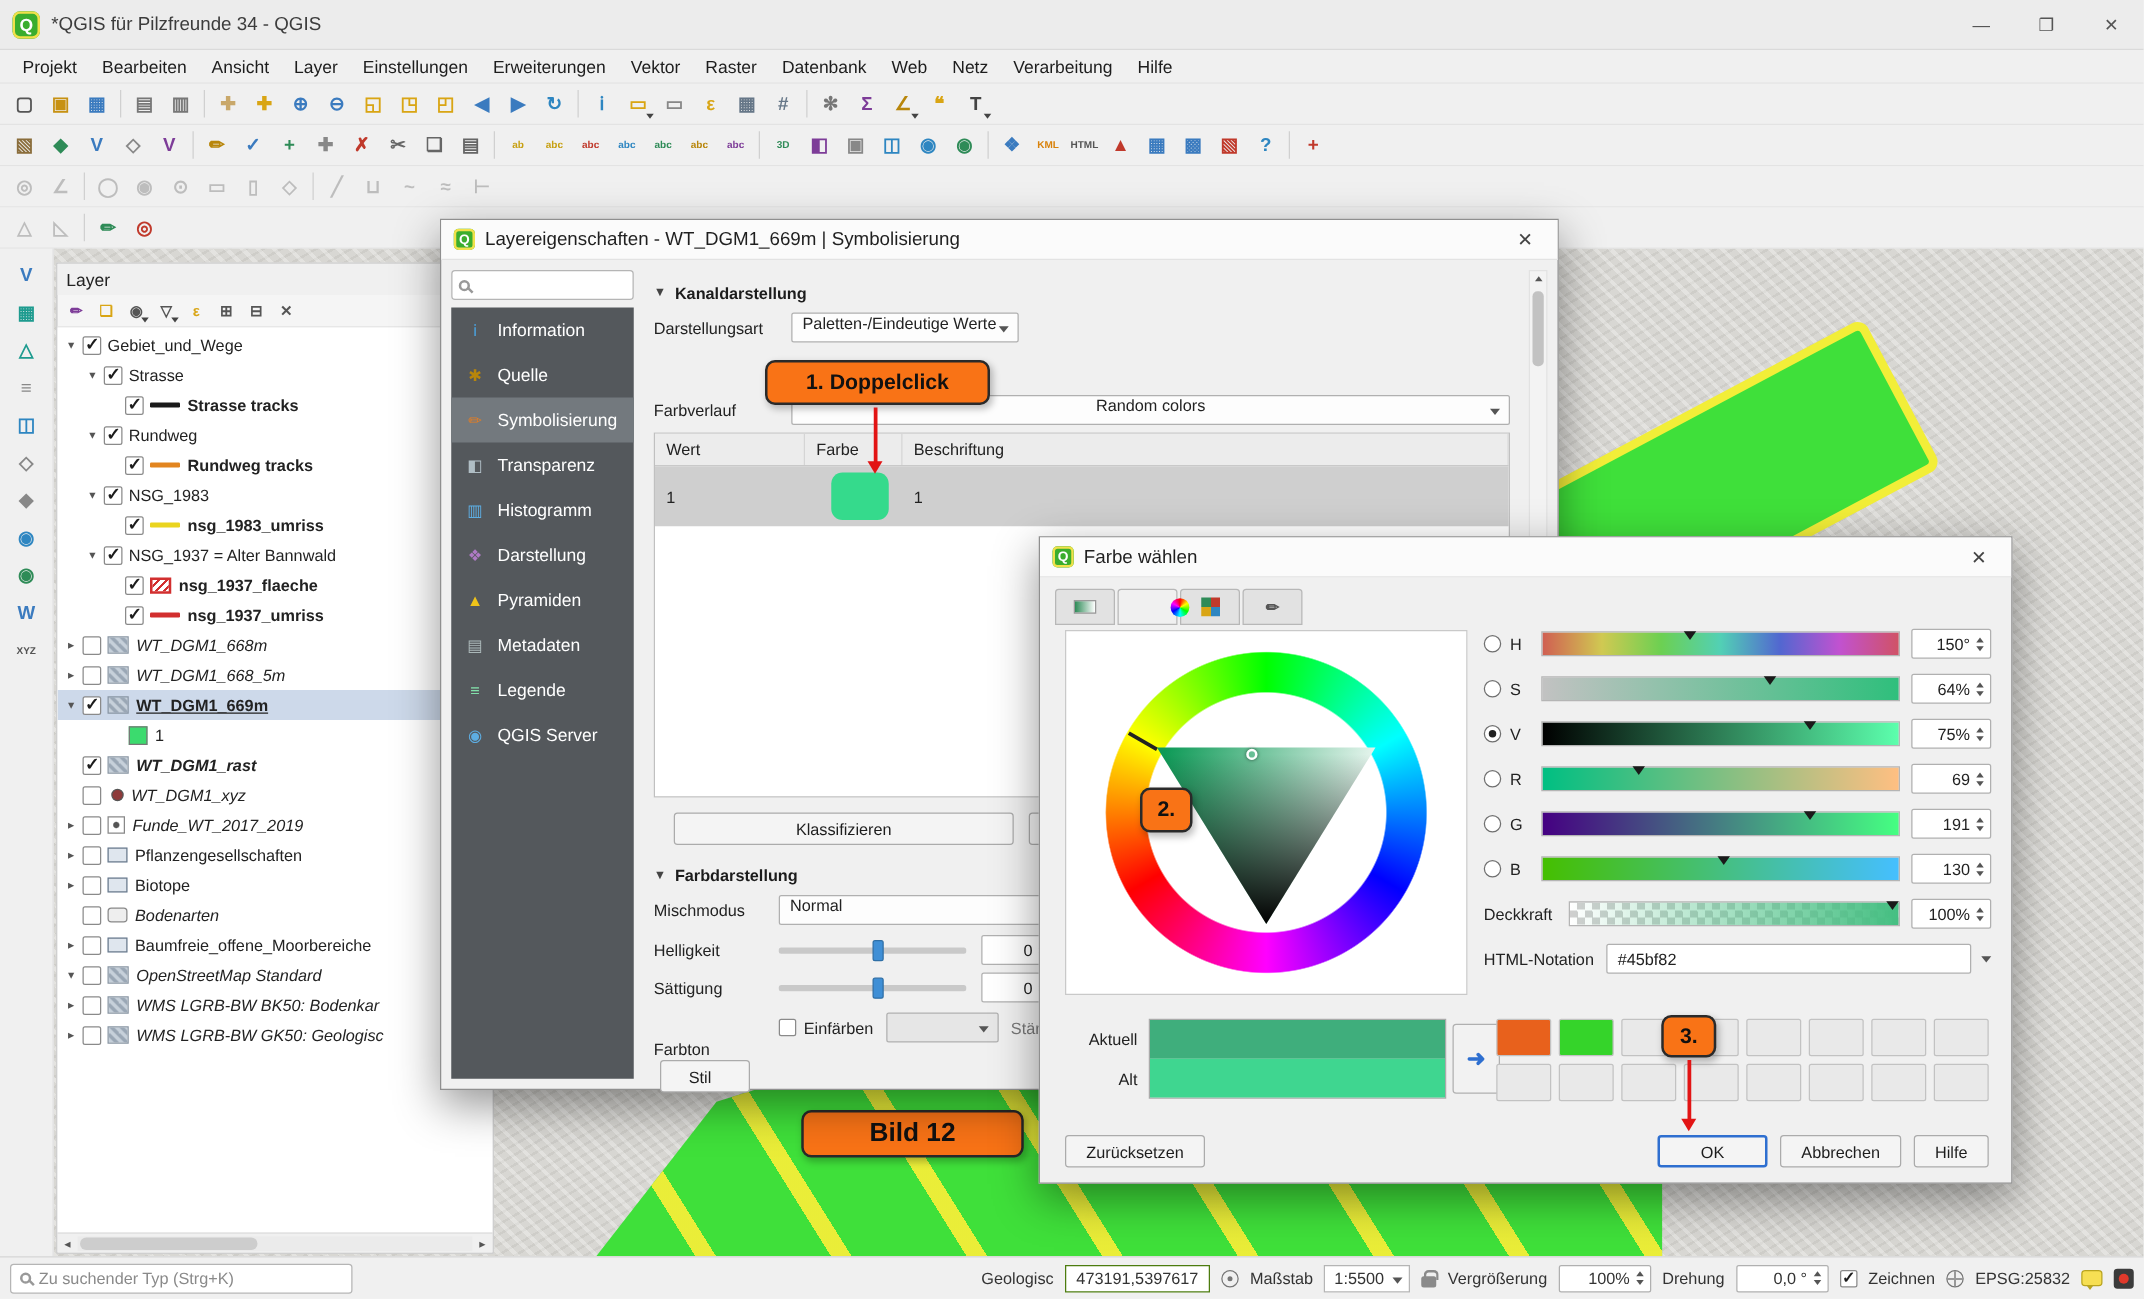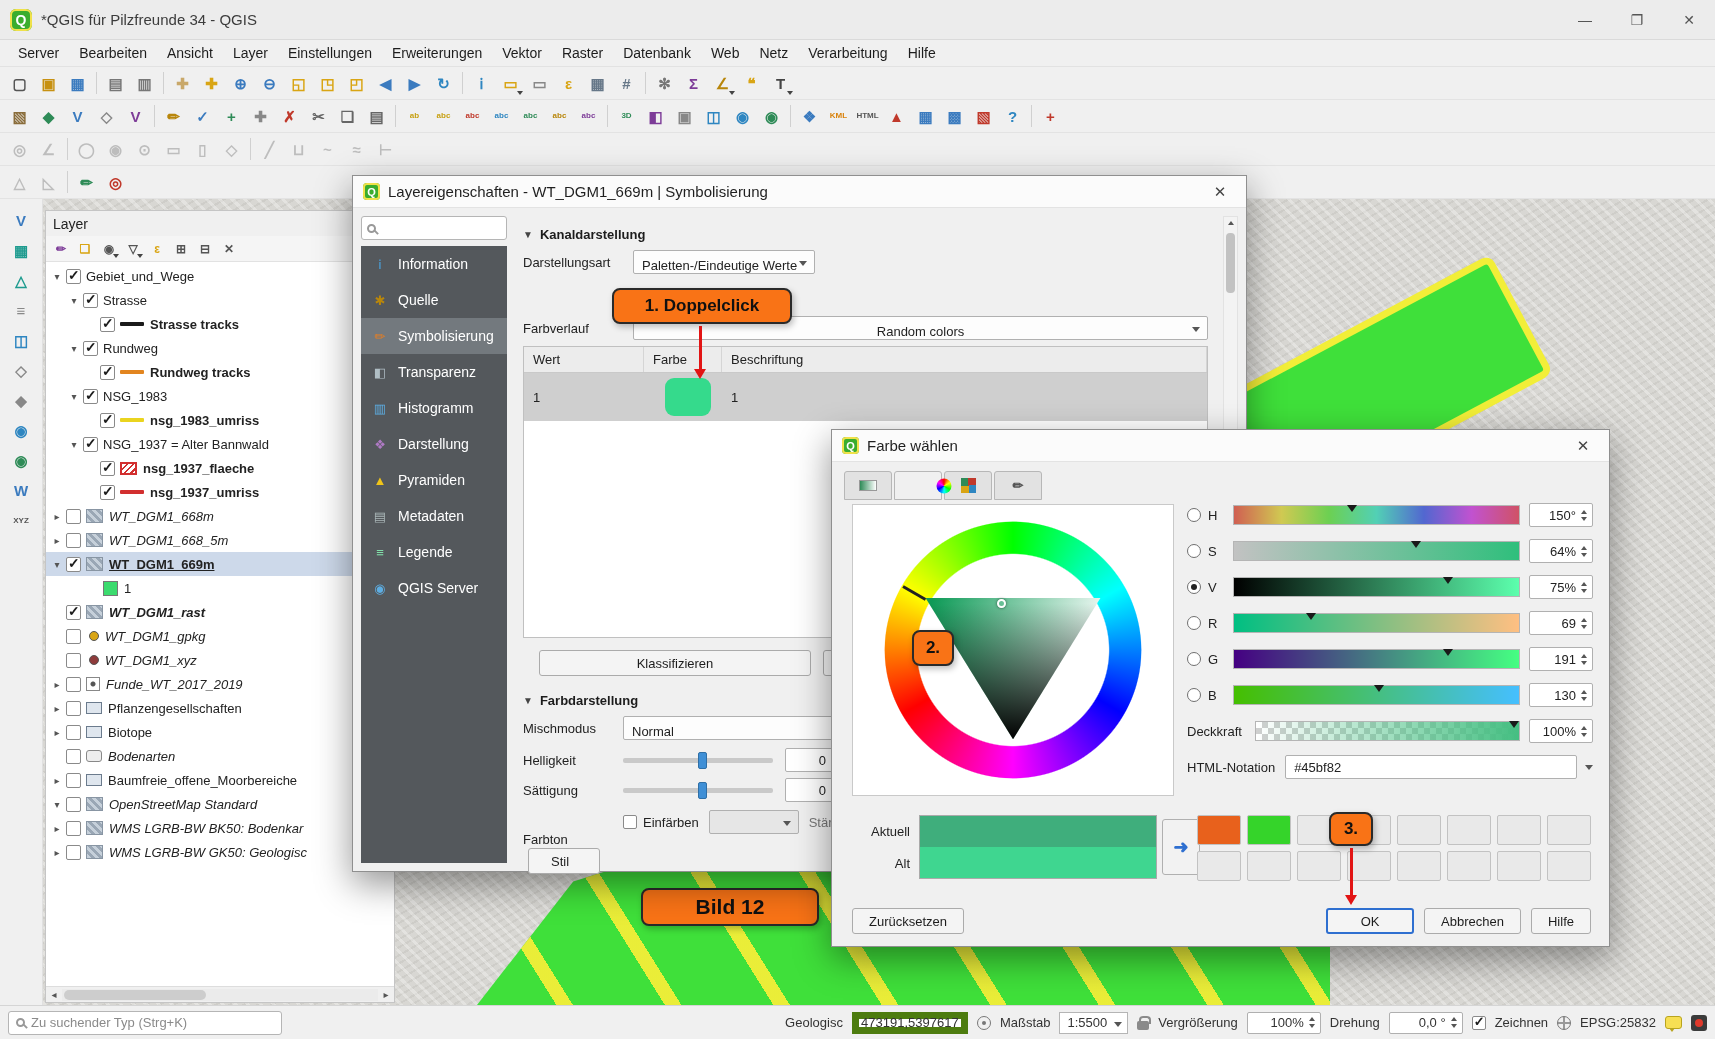--- a/index.html
+++ b/index.html
@@ -85,21 +85,21 @@
   .mag::after { content:""; position:absolute; width:6px; height:2px; background:#999; transform:rotate(45deg); right:-5px; bottom:-2px; }
   .props-sidebar { position:absolute; left:8px; top:70px; width:146px; bottom:8px; background:#54585c; }
   .side-item { height:36px; display:flex; align-items:center; gap:9px; padding-left:10px; color:#fff; font-size:14px; }
   .side-item.selected { background:#73797e; }
   .side-icon { width:18px; text-align:center; font-size:13px; }
   .props-content { position:absolute; left:162px; top:40px; right:30px; bottom:8px; }
   .pr-row { position:absolute; left:8px; right:8px; display:flex; align-items:center; height:24px; }
   .sect { font-weight:bold; font-size:13px; color:#1c1c1c; display:flex; gap:7px; align-items:center; }
   .sect .tri { font-size:10px; color:#444; }
   .flabel { font-size:13px; color:#222; }
-  .combo { height:24px; background:#fdfdfd; border:1px solid #b0b0b0; border-radius:2px; display:flex; align-items:flex-end; padding:0 8px; position:relative; font-size:13px; }
+  .combo { height:24px; background:#fdfdfd; border:1px solid #b0b0b0; border-radius:2px; display:flex; align-items:flex-start; padding:0 8px; position:relative; font-size:13px; }
   .combo .carr { position:absolute; right:7px; top:10px; width:0; height:0; border-left:4px solid transparent; border-right:4px solid transparent; border-top:5px solid #555; }
   .combo.center { justify-content:center; }
   .combo.disabled { background:#e6e6e6; color:#999; }
   .ptable { position:absolute; left:8px; right:8px; top:130px; height:292px; background:#fff; border:1px solid #c0c0c0; }
   .pt-head { display:flex; height:26px; background:#ececec; border-bottom:1px solid #c9c9c9; }
   .pt-head span { display:flex; align-items:center; padding-left:9px; border-right:1px solid #d5d5d5; font-size:13px; }
   .c-wert { width:120px; flex:none; } .c-farbe { width:78px; flex:none; } .c-beschr { flex:1; }
   .pt-row { display:flex; height:48px; background:#cfcfcf; align-items:stretch; }
   .pt-row > span { display:flex; align-items:center; padding-left:9px; }
   .val-swatch { width:46px; height:38px; border-radius:9px; margin:auto; }
@@ -168,21 +168,21 @@
   .co3 { left:1329px; top:812px; width:44px; height:34px; z-index:22; }
   .co-bild { left:641px; top:888px; width:178px; height:38px; z-index:6; font-size:21px; }
   .rarrow { position:absolute; width:3px; background:#e21414; }
   .rarrow::after { content:""; position:absolute; bottom:-9px; left:-5px; border-left:6px solid transparent; border-right:6px solid transparent; border-top:10px solid #e21414; }
   .ar1 { left:699px; top:326px; height:44px; z-index:12; }
   .ar3 { left:1350px; top:848px; height:48px; z-index:22; }
 
   
   .statusbar { position:absolute; left:0; right:0; bottom:0; height:34px; background:#f0f0f0; border-top:1px solid #d5d5d5; display:flex; align-items:center; gap:9px; padding:0 8px; font-size:13px; color:#333; z-index:30; }
   .sb-search { width:274px; height:24px; border:1px solid #b5b5b5; border-radius:3px; background:#fff; display:flex; align-items:center; gap:6px; padding:0 7px; color:#8a8a8a; }
-  .sb-field { background:#fff; border:7px solid #4d7c0f; height:22px; display:flex; align-items:center; padding:0 7px; }
+  .sb-field { background:#fff; border:1px solid #4d7c0f; height:22px; display:flex; align-items:center; padding:0 7px; }
   .sb-combo { position:relative; background:#fff; border:1px solid #b5b5b5; height:22px; display:flex; align-items:center; padding:0 20px 0 7px; }
   .sb-combo .carr { position:absolute; right:5px; top:9px; width:0; height:0; border-left:4px solid transparent; border-right:4px solid transparent; border-top:5px solid #555; }
   .sb-spin { width:74px; height:22px; }
   .lockicon { width:12px; height:9px; background:#8a8a8a; border-radius:2px; position:relative; margin-top:5px; flex:none; }
   .lockicon::before { content:""; position:absolute; top:-5px; left:2px; width:8px; height:6px; border:2px solid #8a8a8a; border-bottom:none; border-radius:4px 4px 0 0; }
   .targeticon { width:14px; height:14px; border:1px solid #777; border-radius:50%; position:relative; flex:none; }
   .targeticon::after { content:""; position:absolute; inset:4px; background:#777; border-radius:50%; }
   .globeicon { width:14px; height:14px; border:1px solid #777; border-radius:50%; flex:none;
     background:linear-gradient(transparent 44%, #999 44% 56%, transparent 56%), linear-gradient(90deg, transparent 44%, #999 44% 56%, transparent 56%); }
   .bubbleicon { width:17px; height:13px; background:#f7df53; border:1px solid #b9a41f; border-radius:3px; position:relative; flex:none; }
@@ -200,21 +200,21 @@
     <span class="title-text">*QGIS für Pilzfreunde 34 - QGIS</span>
     <span class="win-controls">
       <span class="win-btn">—</span>
       <span class="win-btn">❐</span>
       <span class="win-btn">✕</span>
     </span>
   </div>
 
   <div class="menubar">
 
-  <span class="mitem">Server</span>
+  <span class="mitem">Projekt</span>
       <span class="mitem">Bearbeiten</span>
       <span class="mitem">Ansicht</span>
       <span class="mitem">Layer</span>
       <span class="mitem">Einstellungen</span>
       <span class="mitem">Erweiterungen</span>
       <span class="mitem">Vektor</span>
       <span class="mitem">Raster</span>
       <span class="mitem">Datenbank</span>
       <span class="mitem">Web</span>
       <span class="mitem">Netz</span>
@@ -665,26 +665,20 @@
           <span class="lbl">1</span>
         </div>
 
         <div class="trow lvl0 bold italic">
           <span class="exp"></span>
           <span class="cb checked"></span>
           <span class="licon raster"></span>
           <span class="lbl">WT_DGM1_rast</span>
         </div>
 
-        <div class="trow lvl0 italic">
-          <span class="exp"></span>
-          <span class="cb unchecked"></span>
-          <span class="licon dot" style="background: rgb(217, 165, 20);"></span>
-          <span class="lbl">WT_DGM1_gpkg</span>
-        </div>
 
         <div class="trow lvl0 italic">
           <span class="exp"></span>
           <span class="cb unchecked"></span>
           <span class="licon dot" style="background: rgb(142, 59, 59);"></span>
           <span class="lbl">WT_DGM1_xyz</span>
         </div>
 
         <div class="trow lvl0 italic">
           <span class="exp">▸</span>

